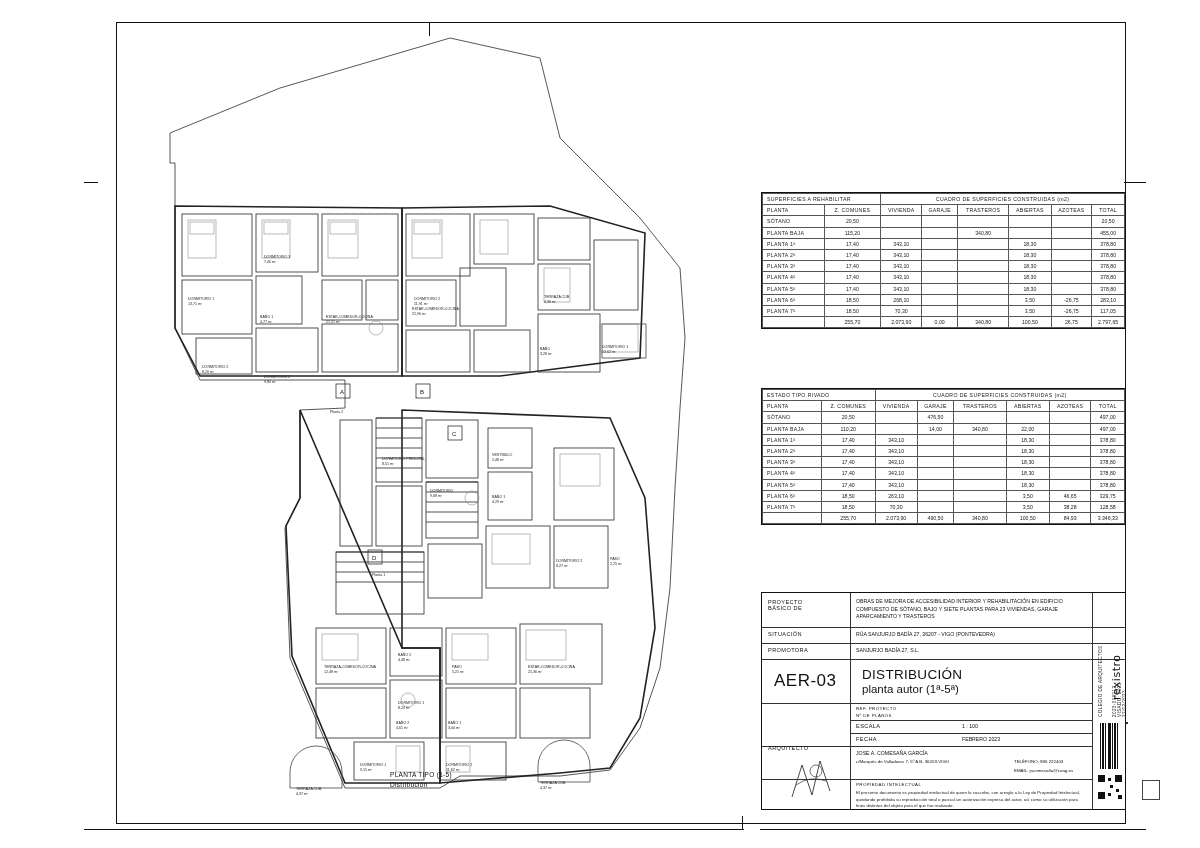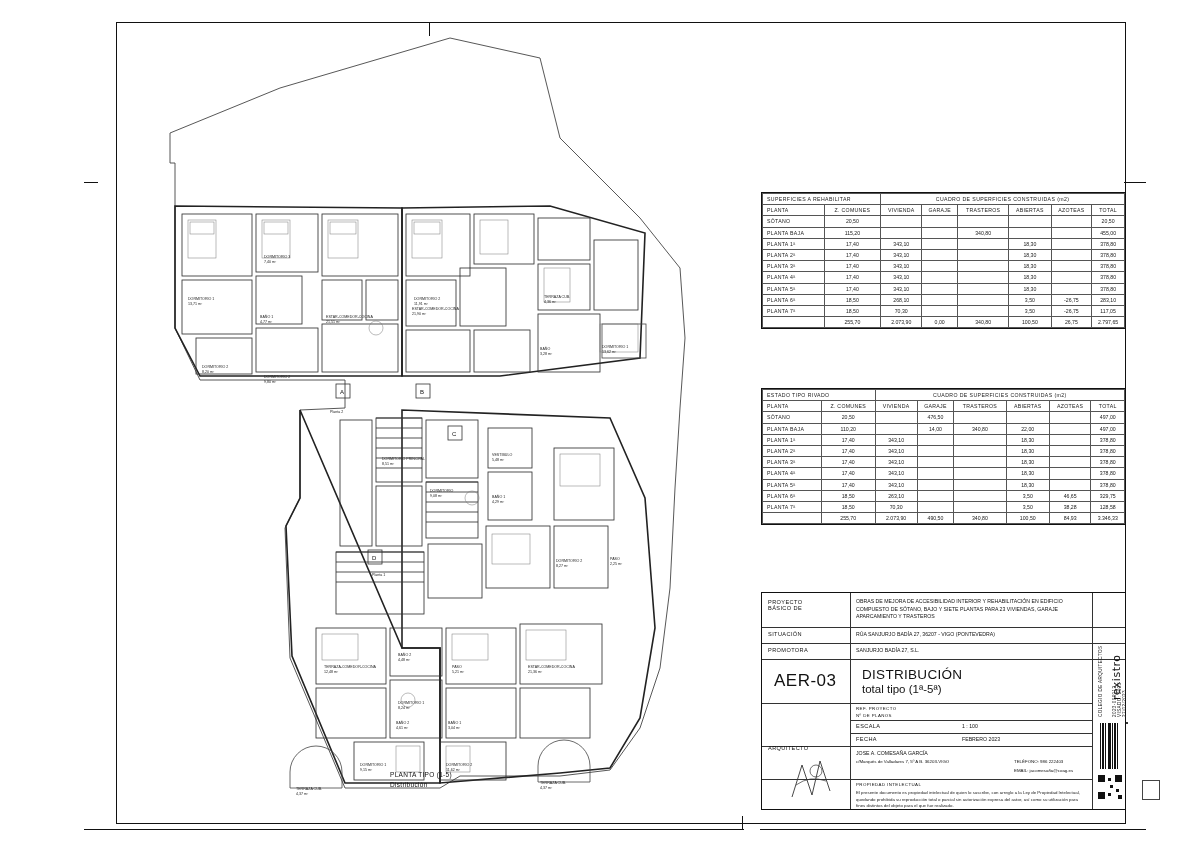--- a/index.html
+++ b/index.html
@@ -491,21 +491,21 @@
     <div class="tb-cell-val" style="left:94px;top:5px;width:228px;">OBRAS DE MEJORA DE ACCESIBILIDAD INTERIOR Y REHABILITACIÓN EN EDIFICIO COMPUESTO DE SÓTANO, BAJO Y SIETE PLANTAS PARA 23 VIVIENDAS, GARAJE APARCAMIENTO Y TRASTEROS</div>
 
     <div class="tb-cell-label" style="left:6px;top:38px;">SITUACIÓN</div>
     <div class="tb-cell-val" style="left:94px;top:38px;width:228px;">RÚA SANJURJO BADÍA 27, 36207 - VIGO (PONTEVEDRA)</div>
 
     <div class="tb-cell-label" style="left:6px;top:54px;">PROMOTORA</div>
     <div class="tb-cell-val" style="left:94px;top:54px;width:228px;">SANJURJO BADÍA 27, S.L.</div>
 
     <div class="code" style="left:12px;top:78px;">AER-03</div>
     <div class="dtitle" style="left:100px;top:74px;">DISTRIBUCIÓN</div>
-    <div class="dsub" style="left:100px;top:90px;">total tipo (1ª-5ª)</div>
+    <div class="dsub" style="left:100px;top:90px;">planta autor (1ª-5ª)</div>
 
     <div class="tb-cell-label" style="left:94px;top:113px;font-size:4.4px;white-space:pre-line;line-height:1.5;">REF. PROYECTO
 Nº DE PLANOS</div>
 
     <div class="tb-cell-label" style="left:94px;top:130px;">ESCALA</div>
     <div class="tb-cell-val" style="left:200px;top:130px;">1 : 100</div>
 
     <div class="tb-cell-label" style="left:94px;top:143px;">FECHA</div>
     <div class="tb-cell-val" style="left:200px;top:143px;">FEBRERO 2023</div>
 

